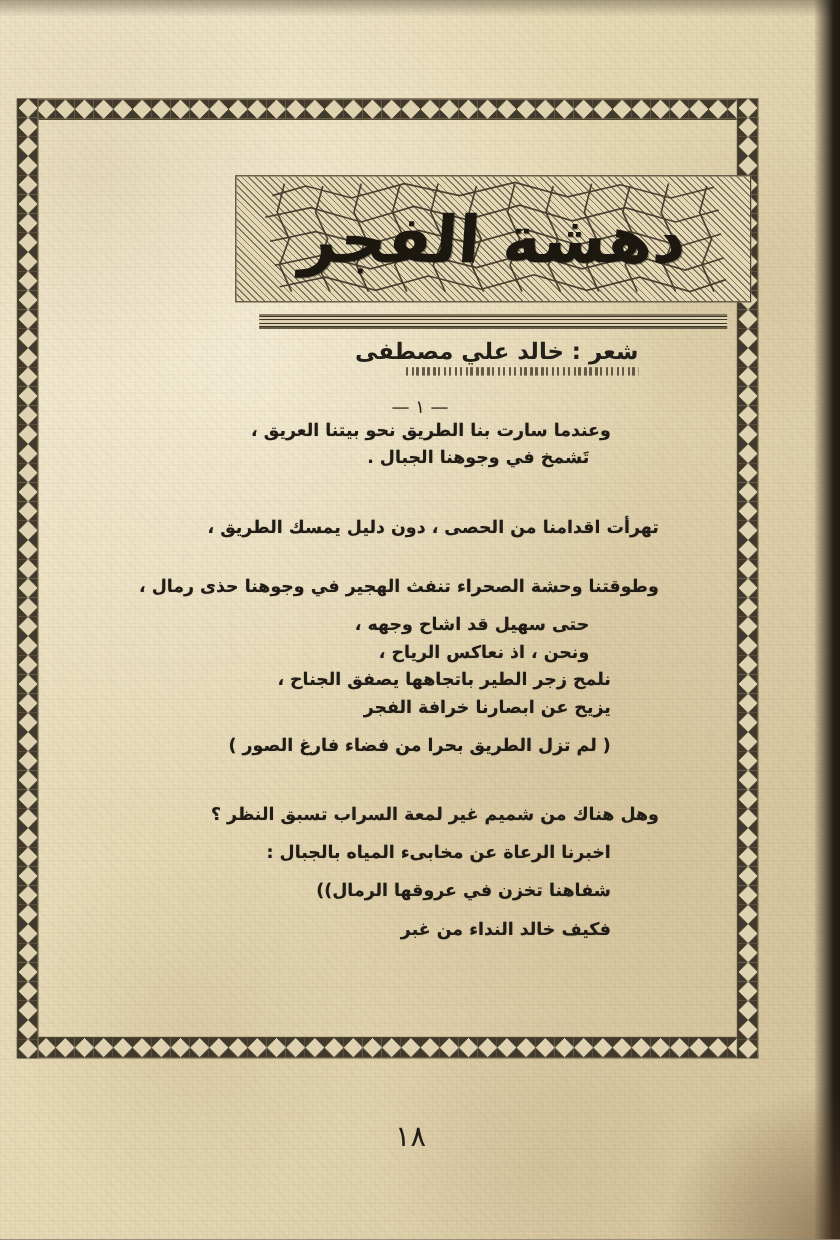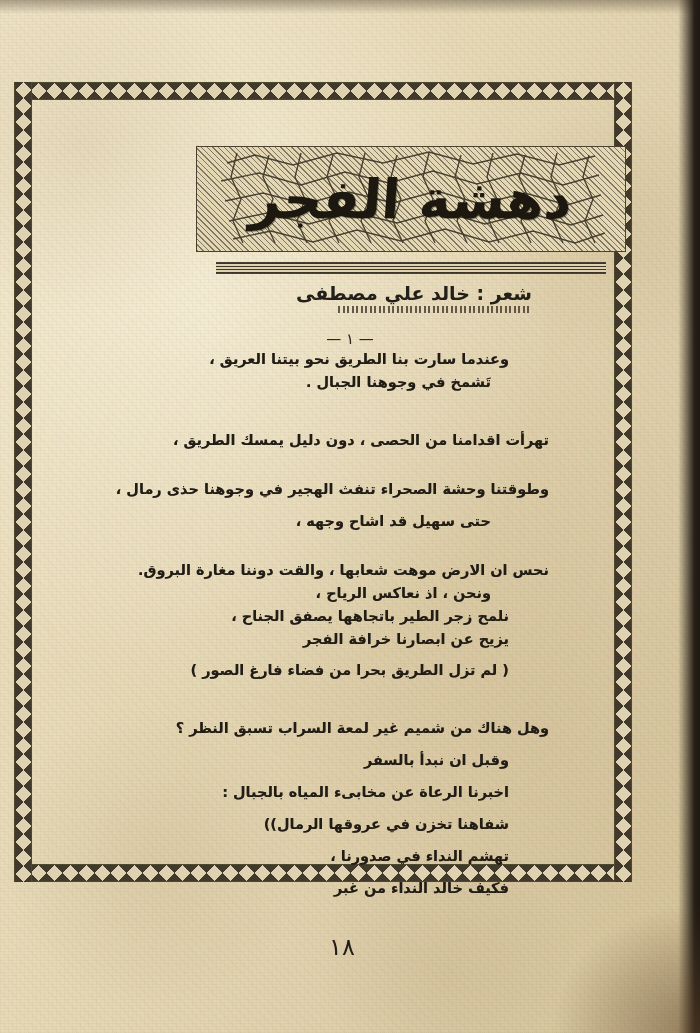--- a/index.html
+++ b/index.html
@@ -284,30 +284,27 @@
   </div>
 
   <div class="section-marker">— ١ —</div>
 
   <div class="poem">
     <div class="verse tight">وعندما سارت بنا الطريق نحو بيتنا العريق ،</div>
     <div class="verse indent">تَشمخ في وجوهنا الجبال .</div>
     <div class="verse tight wide">تهرأت اقدامنا من الحصى ، دون دليل يمسك الطريق ،</div>
     <div class="verse wide">وطوقتنا وحشة الصحراء تنفث الهجير في وجوهنا حذى رمال ،</div>
     <div class="verse tight indent">حتى سهيل قد اشاح وجهه ،</div>
-    <div class="verse tight wide">نحس ان الارض موهت شعابها ، والقت دوننا مغارة البروق.</div>
     <div class="verse tight indent">ونحن ، اذ نعاكس الرياح ،</div>
     <div class="verse tight">نلمح زجر الطير باتجاهها يصفق الجناح ،</div>
     <div class="verse">يزيح عن ابصارنا خرافة الفجر</div>
     <div class="verse">( لم تزل الطريق بحرا من فضاء فارغ الصور )</div>
     <div class="verse wide">وهل هناك من شميم غير لمعة السراب تسبق النظر ؟</div>
-    <div class="verse">وقبل ان نبدأ بالسفر</div>
     <div class="verse">اخبرنا الرعاة عن مخابىء المياه بالجبال :</div>
     <div class="verse">شفاهنا تخزن في عروقها الرمال))</div>
-    <div class="verse">تهشم النداء في صدورنا ،</div>
     <div class="verse">فكيف خالد النداء من غبر</div>
   </div>
 
   <div class="folio">١٨</div>
 
   <div class="scan-edge-top"></div>
   <div class="scan-edge-right"></div>
   <div class="corner-shadow"></div>
 
 </div>

